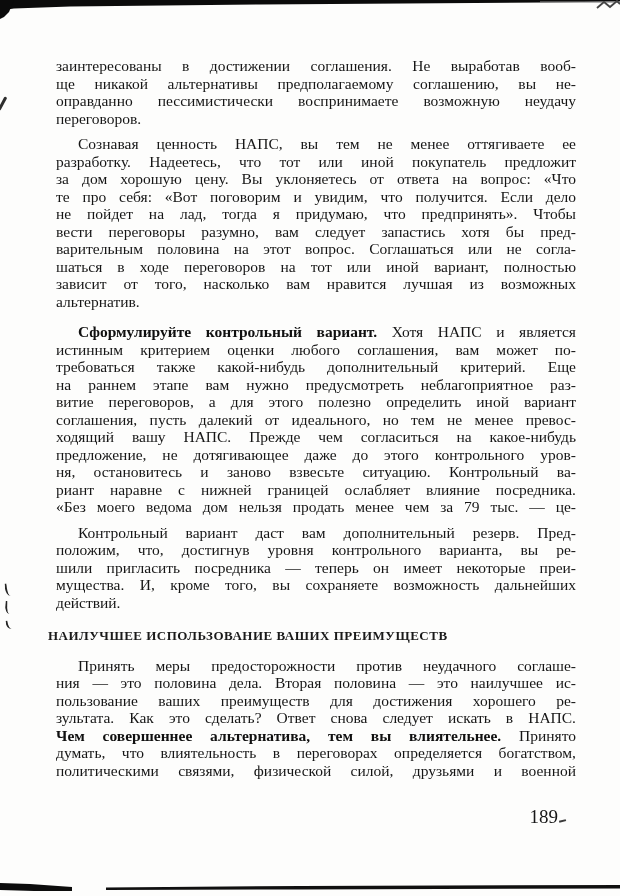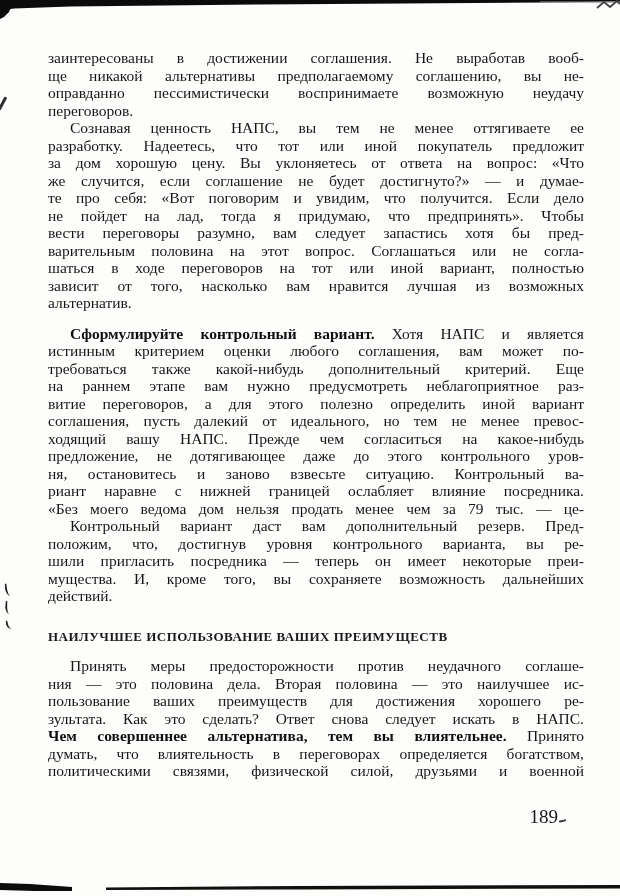--- a/index.html
+++ b/index.html
@@ -13,35 +13,35 @@
     width: 620px; height: 896px;
     background: #fdfdfc;
     overflow: hidden;
     color: #141414;
   }
   .textblock {
     position: absolute;
     left: 48px; top: 49px;
     width: 536px;
   }
-  .para { margin: 0; }
+  .para { margin: 8px; }
   .para.lead { margin-top: 13px; }
   .line {
     font-size: 15.5px;
     line-height: 17.5px;
     text-align: justify;
     text-align-last: justify;
     white-space: normal;
     color: #161616;
   }
   .line.indent { padding-left: 22px; }
   .line.short { text-align: right; text-align-last: left; }
   .line strong { font-weight: bold; color: #101010; }
   .heading {
-    margin-top: 23px;
+    margin-top: 16px;
     margin-bottom: 12px;
     font-size: 13px;
     font-weight: bold;
     letter-spacing: 0.5px;
     line-height: 17.5px;
     color: #1a1a1a;
   }
   .page-number {
     position: absolute;
     top: 806px; left: 48px; width: 510px;
@@ -103,21 +103,20 @@
       <div class="para">
         <div class="line">заинтересованы в достижении соглашения. Не выработав вооб-</div>
         <div class="line">ще никакой альтернативы предполагаемому соглашению, вы не-</div>
         <div class="line">оправданно пессимистически воспринимаете возможную неудачу</div>
         <div class="line short">переговоров.</div>
       </div>
       <div class="para">
         <div class="line indent">Сознавая ценность НАПС, вы тем не менее оттягиваете ее</div>
         <div class="line">разработку. Надеетесь, что тот или иной покупатель предложит</div>
         <div class="line">за дом хорошую цену. Вы уклоняетесь от ответа на вопрос: «Что</div>
-        <div class="line">же случится, если соглашение не будет достигнуто?» — и думае-</div>
         <div class="line">те про себя: «Вот поговорим и увидим, что получится. Если дело</div>
         <div class="line">не пойдет на лад, тогда я придумаю, что предпринять». Чтобы</div>
         <div class="line">вести переговоры разумно, вам следует запастись хотя бы пред-</div>
         <div class="line">варительным половина на этот вопрос. Соглашаться или не согла-</div>
         <div class="line">шаться в ходе переговоров на тот или иной вариант, полностью</div>
         <div class="line">зависит от того, насколько вам нравится лучшая из возможных</div>
         <div class="line short">альтернатив.</div>
       </div>
       <div class="para lead">
         <div class="line indent"><strong>Сформулируйте контрольный вариант.</strong> Хотя НАПС и является</div>

